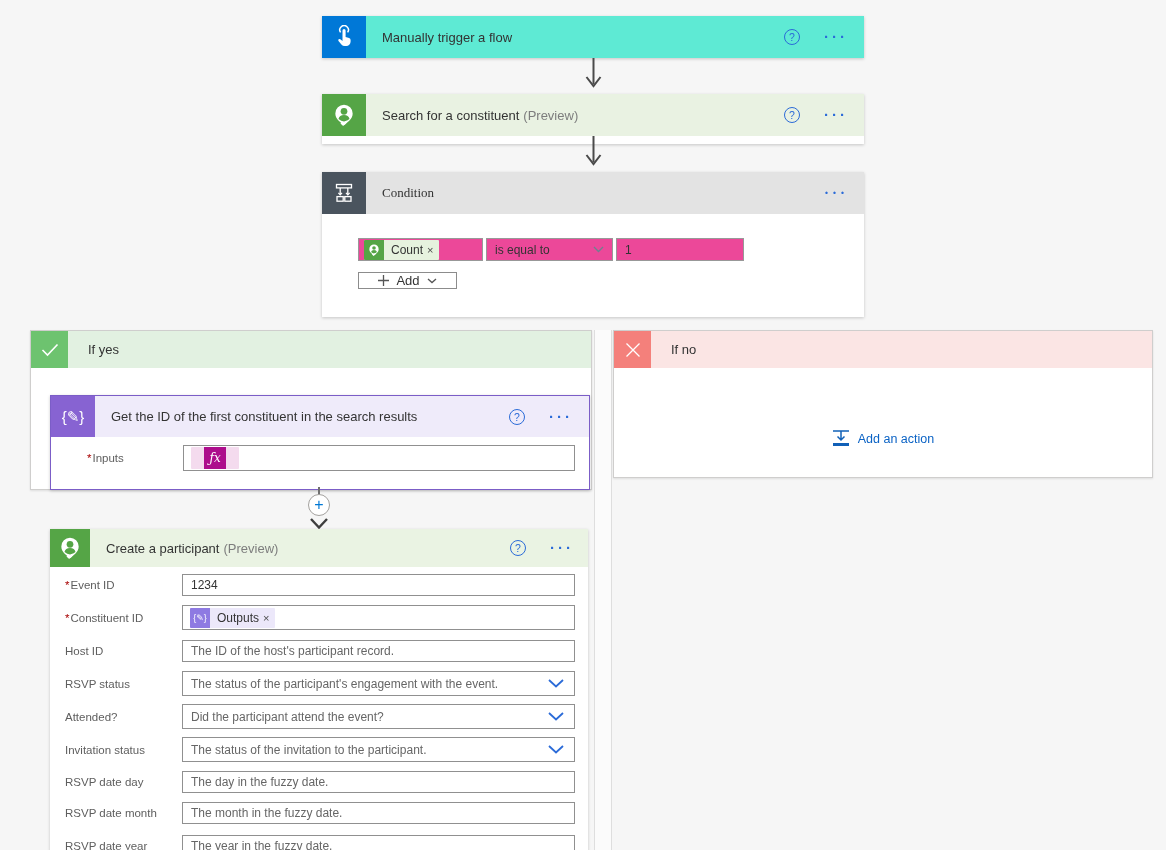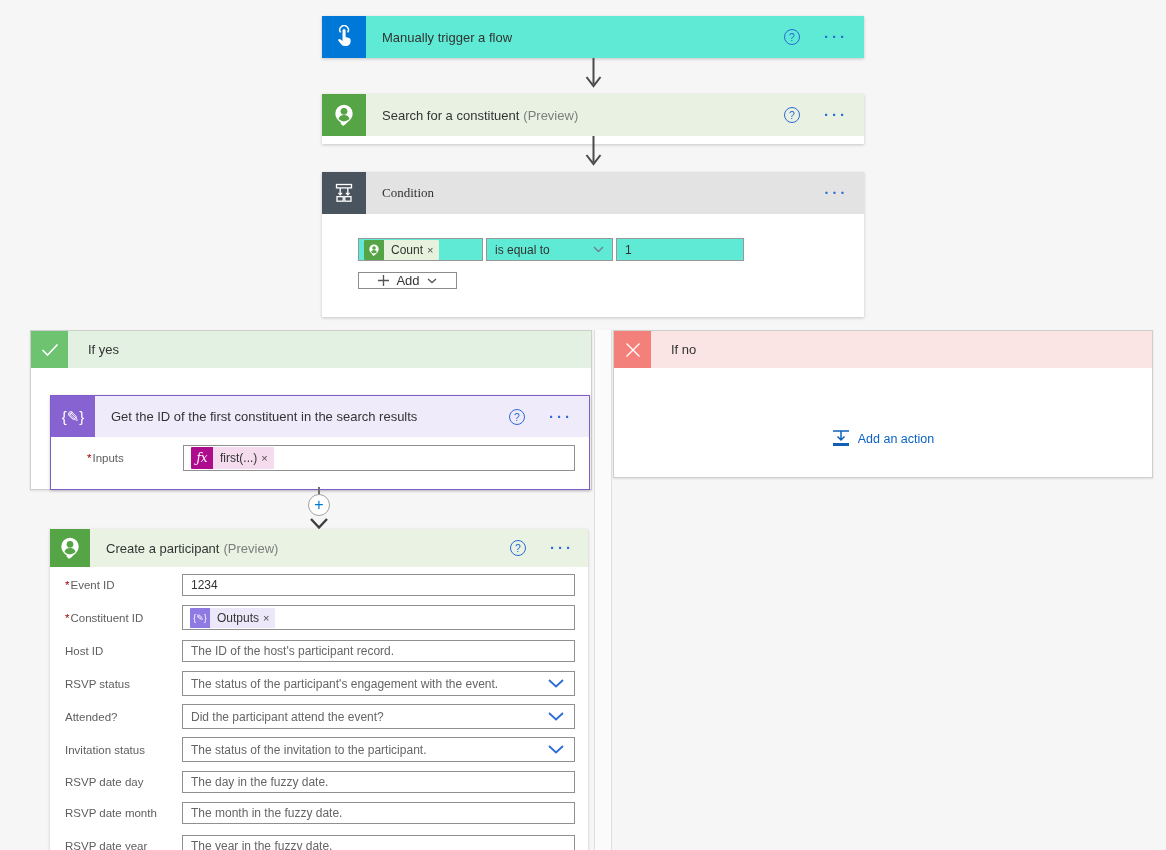--- a/index.html
+++ b/index.html
@@ -16,21 +16,21 @@
   .preview { color:#7d7d7d; margin-left:4px; font-size:13px; }
   .hright { margin-left:auto; margin-right:16px; display:flex; align-items:center; gap:24px; }
   .help { width:16px; height:16px; border:1px solid #2b6bd8; border-radius:50%; color:#2b6bd8;
           font-size:10.5px; display:flex; align-items:center; justify-content:center; cursor:pointer; }
   .menu { color:#2b6bd8; font-size:15px; font-weight:bold; letter-spacing:3px; cursor:pointer; line-height:10px; }
 
   
   .conn { position:absolute; }
 
   
-  .opbox { position:absolute; background:#5eead4; border:1px solid #989898; display:flex; align-items:center; }
+  .opbox { position:absolute; background:#ec4899; border:1px solid #989898; display:flex; align-items:center; }
   .opbox.select { justify-content:space-between; padding:0 8px; font-size:12px; color:#333; cursor:pointer; }
   .opbox input { border:none; outline:none; width:100%; height:100%; font-size:12px; color:#333; padding:0 8px;
                  font-family:inherit; background:transparent; }
   .addbtn { position:absolute; background:#fff; border:1px solid #8c8c8c; display:flex; align-items:center;
             justify-content:center; gap:7px; font-size:13px; color:#333; cursor:pointer; }
 
   
   .pill { display:inline-flex; align-items:center; height:20px; border-radius:1px; font-size:12px; color:#333;
           overflow:hidden; margin-left:3px; }
   .pic  { height:20px; width:20px; flex:none; display:flex; align-items:center; justify-content:center; color:#fff; }
@@ -188,21 +188,21 @@
       </div>
       <span class="htitle">Get the ID of the first constituent in the search results</span>
       <span class="hright">
         <span class="help">?</span>
         <span class="menu">···</span>
       </span>
     </div>
     <div class="frow" style="left:36px;right:14px;top:49px;height:26px;">
       <span class="flabel" style="width:96px;"><i class="req">*</i><span>Inputs</span></span>
       <div class="fin ftok" style="height:26px;">
-        <span class="pill pill-pink" style="height:22px;">
+        <span class="pill pill-pink" style="height:22px;flex-direction:column;">
           <span class="pic" style="background:#ad0d8c;width:22px;height:22px;font-style:italic;font-family:'DejaVu Serif',serif;font-size:12px;">ƒx</span>
           <span class="ptext">first(...)</span>
           <span class="px">×</span>
         </span>
       </div>
     </div>
   </div>
 
   <div class="abs" style="left:318px;top:487px;width:2px;height:8px;background:#707070;"></div>
   <div class="abs" style="left:308px;top:494px;width:22px;height:22px;border:1px solid #a3a19e;border-radius:50%;background:#fff;display:flex;align-items:center;justify-content:center;color:#0078d4;font-size:16px;line-height:1;cursor:pointer;">

